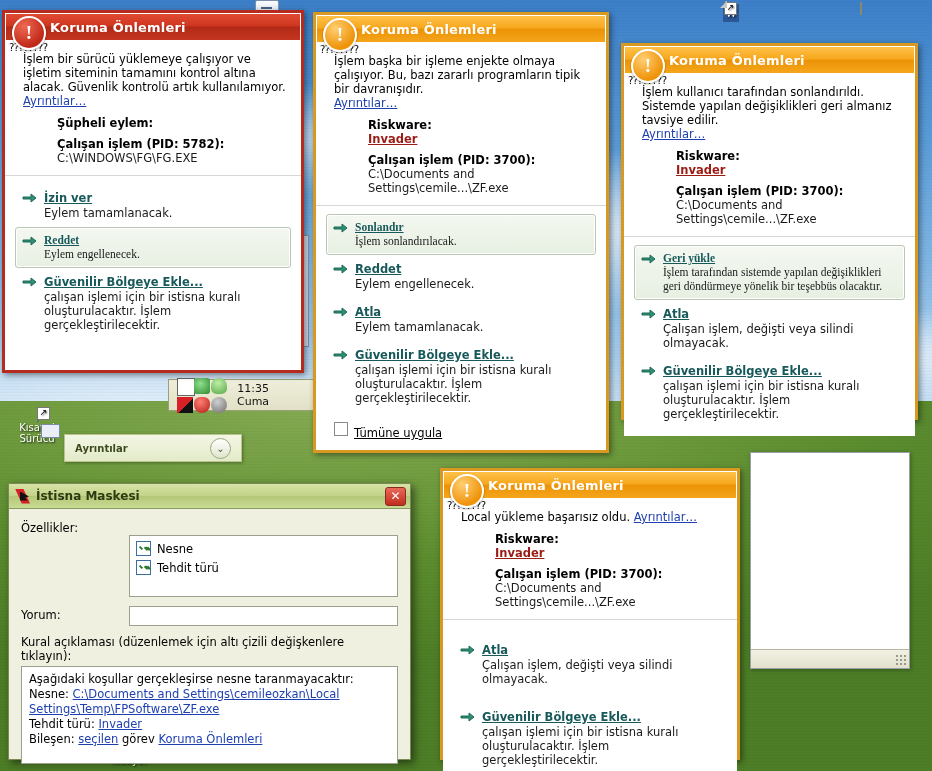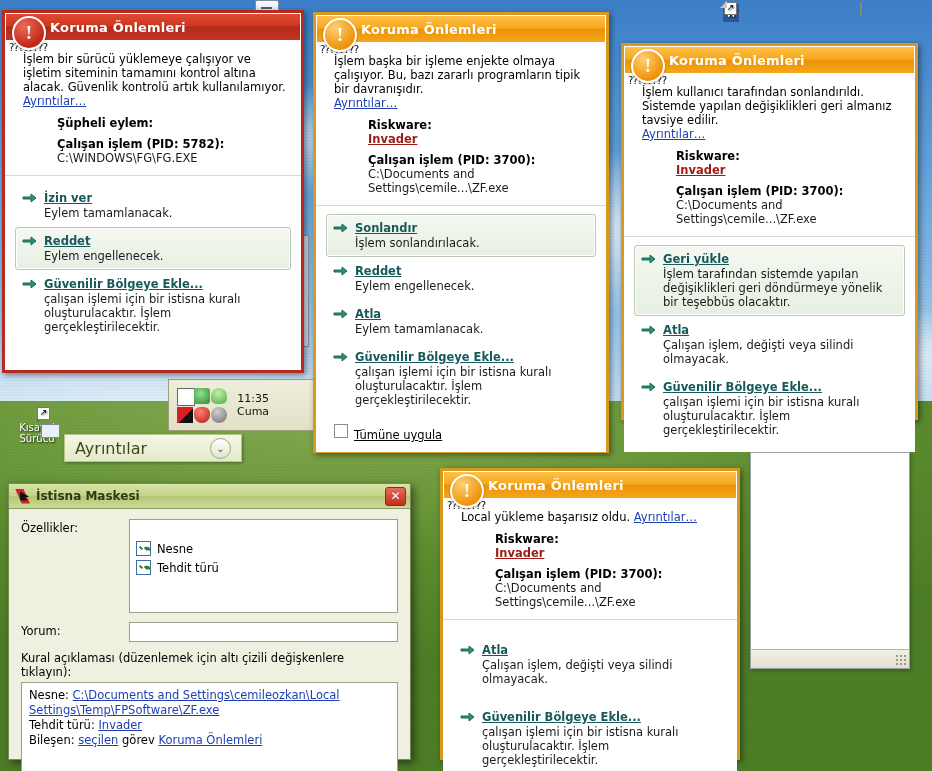--- a/index.html
+++ b/index.html
@@ -70,53 +70,53 @@
   .kv .k{font-weight:bold;}
   .kv .v-red{color:#9b1c14;font-weight:bold;text-decoration:underline;}
   .kv .v{color:#1a1a1a;}
   .kvgap{height:7px;}
   a.lnk{color:#1d3fb0;text-decoration:underline;cursor:pointer;}
 
   .sep{height:1px;background:#d7d7d7;margin:6px 0 0;}
   .actions{background:#fff;padding:8px 10px 8px 10px;}
   .act{display:flex;gap:7px;padding:6px 6px 6px 6px;border:1px solid transparent;border-radius:3px;}
   .act.sel{border:1px solid #b9c7b4;background:linear-gradient(to bottom,#f4f8f1,#e7efe2);
-    box-shadow:inset 0 0 0 1px #fff;}
+    box-shadow:inset 0 0 0 1px #fff;font-family:Liberation Serif, serif;}
   .arrow{flex:0 0 15px;margin-top:1px;}
   .act .t{font-weight:bold;color:#17595a;font-size:11.5px;text-decoration:underline;}
   .act .d{color:#1a1a1a;font-size:11.5px;line-height:14px;margin-top:1px;}
   .chkrow{display:flex;align-items:center;gap:6px;padding:6px 0 2px 8px;}
   .chkbox{width:12px;height:12px;border:1px solid #8a8a8a;background:#fff;display:inline-block;}
   .chkrow .cl{font-size:11.5px;text-decoration:underline;margin-top:8px;}
 
   
   #details{position:absolute;background:linear-gradient(to bottom,#f3f6e4,#e3ebc9);
     border:1px solid #b9c48f;box-shadow:1px 1px 3px rgba(0,0,0,.35);
     display:flex;align-items:center;justify-content:space-between;padding:0 10px;}
-  #details .lbl{font-weight:normal;font-size:16px;color:#3d4a1f;}
+  #details .lbl{font-weight:bold;font-size:10px;color:#3d4a1f;}
   .chevbtn{width:19px;height:19px;border-radius:50%;background:linear-gradient(#ffffff,#dfe5cd);
     border:1px solid #9aa87a;display:flex;align-items:center;justify-content:center;font-size:10px;color:#4a5a28;}
 
   
   #mask{position:absolute;background:#f0f0e1;border:1px solid #7b8a56;
     box-shadow:3px 3px 8px rgba(0,0,0,.5);}
   #mask .mtitle{height:24px;display:flex;align-items:center;gap:6px;padding:0 4px 0 6px;
     background:linear-gradient(to bottom,#d7e3a6 0%,#c3d389 48%,#b4c778 52%,#cadb94 100%);
     border-bottom:1px solid #8a9a63;color:#2d3a12;font-weight:bold;font-size:12px;text-align:center;}
   #mask .kico{width:15px;height:15px;position:relative;}
   #mask .kico .k1{position:absolute;inset:0;background:#d61f26;clip-path:polygon(0 0,55% 0,100% 100%,45% 100%);}
   #mask .kico .k2{position:absolute;left:5px;top:3px;width:9px;height:9px;background:#111;
     clip-path:polygon(0 0,100% 55%,55% 70%,85% 100%,0 100%);}
   #mask .closebtn{margin-left:auto;width:19px;height:17px;border:1px solid #8a2a22;border-radius:3px;
     background:linear-gradient(#e8695a,#c32d1c);color:#fff;font-size:12px;font-weight:bold;
     display:flex;align-items:center;justify-content:center;}
   #mask .mbody{padding:10px 12px 8px;}
   .row{display:flex;align-items:flex-start;margin-bottom:9px;}
   .row .rl{width:108px;font-size:11.5px;color:#000;padding-top:2px;}
-  .listbox{flex:1;background:#fff;border:1px solid #9aa08a;padding:19px 6px;}
+  .listbox{flex:1;background:#fff;border:1px solid #9aa08a;padding:3px 6px;margin-top:16px;}
   .cbrow{display:flex;align-items:center;gap:6px;margin:2px 0 4px;}
   .cbx{width:13px;height:13px;border:1px solid #3b6ea5;background:#fff;position:relative;}
   .cbx:after{content:"";position:absolute;left:2px;top:5px;width:4px;height:2px;background:#2f7a2f;
     transform:rotate(45deg);box-shadow:4px -3px 0 0 #2f7a2f,5px -4px 0 0 #2f7a2f,6px -5px 0 0 #2f7a2f;}
   .cbrow span{font-size:11.5px;}
   .txtin{flex:1;background:#fff;border:1px solid #9aa08a;height:18px;}
   .ruleLabel{font-size:11.5px;margin:0 0 3px;}
   .rulebox{background:#fff;border:1px solid #9aa08a;padding:5px 7px;height:86px;font-size:11.5px;line-height:15px;color:#000;}
   .rulebox a{color:#1d3fb0;text-decoration:underline;}
   .mfoot{display:flex;align-items:center;padding:8px 12px 10px;}
@@ -195,21 +195,21 @@
   <span>Kısayol</span>
 </div>
 
 <div class="bgwin" style="left:750px;top:452px;width:158px;height:215px;">
   <div class="status"></div>
   <div class="grip"></div>
 </div>
 <div class="minibtn" style="left:255px;top:0px;"></div>
 <div class="sbthumb" style="left:296px;top:235px;width:11px;height:110px;"></div>
 
-<div id="tray" style="left:168px;top:379px;width:146px;height:52px;box-sizing:border-box;">
+<div id="tray" style="left:168px;top:379px;width:146px;height:32px;box-sizing:border-box;">
   <div class="icons">
     <span class="ti" style="background:#fff;border:1px solid #666;"></span>
     <span class="ti" style="background:radial-gradient(circle at 40% 35%,#8fe08f,#2f8a2f);border-radius:3px;"></span>
     <span class="ti" style="background:radial-gradient(circle at 45% 30%,#bdf0a8,#5aa84a);border-radius:50% 50% 35% 35%;"></span>
     <span class="ti" style="background:linear-gradient(135deg,#d61f26 55%,#111 55%);"></span>
     <span class="ti" style="background:radial-gradient(circle at 40% 30%,#ff7e74,#b01b12);border-radius:40% 40% 50% 50%;"></span>
     <span class="ti" style="background:radial-gradient(circle at 40% 30%,#cfcfcf,#6e6e6e);border-radius:50%;"></span>
   </div>
   <div class="clock">
     <div>11:35</div>
@@ -459,20 +459,21 @@
           <span>Tehdit türü</span>
         </div>
       </div>
     </div>
     <div class="row">
       <div class="rl">Yorum:</div>
       <input class="txtin" type="text" style="font-size: 11.5px; padding: 0px 3px;" value="">
     </div>
     <div class="ruleLabel">Kural açıklaması (düzenlemek için altı çizili değişkenlere tıklayın):</div>
     <div class="rulebox">
+      <div>Aşağıdaki koşullar gerçekleşirse nesne taranmayacaktır:</div>
       <div>
         <span>Nesne:</span>
         <a>C:\Documents and Settings\cemileozkan\Local Settings\Temp\FPSoftware\ZF.exe</a>
       </div>
       <div>
         <span>Tehdit türü:</span>
         <a>Invader</a>
       </div>
       <div>
         <span>Bileşen:</span>

